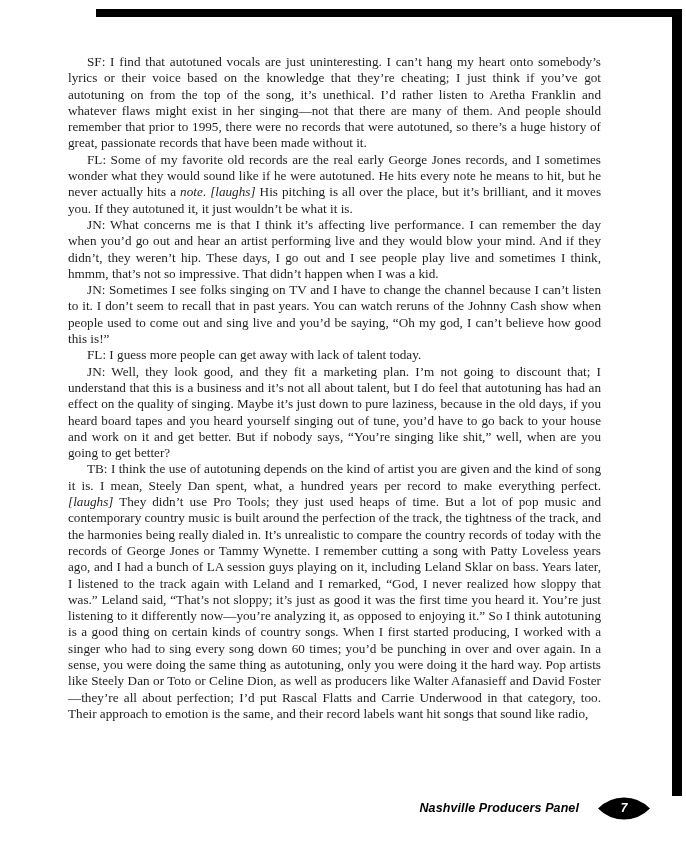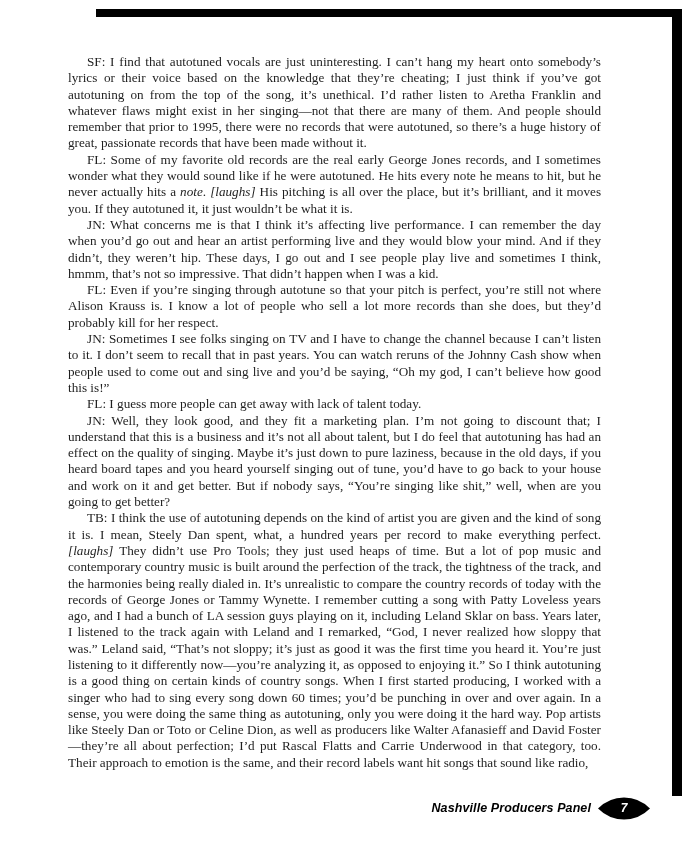--- a/index.html
+++ b/index.html
@@ -18,21 +18,21 @@
   }
   .article {
     position:absolute; left:68px; top:54px; width:533px;
     font-size:13.2px; line-height:16.3px; color:#1e1e1e;
     text-align:justify;
   }
   .article p { margin:0; text-indent:19px; }
   .article i { }
   .footer {
     position:absolute; top:796px; left:0; right:36px; height:24px;
-    display:flex; justify-content:flex-end; align-items:center; gap:7px;
+    display:flex; justify-content:flex-end; align-items:center; gap:19px;
   }
   .footer-label {
     font-family:"Liberation Sans", sans-serif;
     font-weight:bold; font-style:italic;
     font-size:12.5px; color:#000; letter-spacing:0.1px;
   }
   .page-badge { position:relative; width:52px; height:23px; flex:0 0 auto; }
   .page-badge svg { display:block; width:52px; height:23px; }
   .page-badge .num {
     position:absolute; top:50%; left:50%; transform:translate(-50%,-54%);
@@ -44,21 +44,20 @@
 </head>
 <body>
 
 <div class="top-rule"></div>
 <div class="side-rule"></div>
 
 <div class="article">
     <p><span>SF: I find that autotuned vocals are just uninteresting. I can’t hang my heart onto somebody’s lyrics or their voice based on the knowledge that they’re cheating; I just think if you’ve got autotuning on from the top of the song, it’s unethical. I’d rather listen to Aretha Franklin and whatever flaws might exist in her singing—not that there are many of them. And people should remember that prior to 1995, there were no records that were autotuned, so there’s a huge history of great, passionate records that have been made without it.</span></p>
     <p><span>FL: Some of my favorite old records are the real early George Jones records, and I sometimes wonder what they would sound like if he were autotuned. He hits every note he means to hit, but he never actually hits a </span><i>note</i><span>. </span><i>[laughs]</i><span> His pitching is all over the place, but it’s brilliant, and it moves you. If they autotuned it, it just wouldn’t be what it is.</span></p>
     <p><span>JN: What concerns me is that I think it’s affecting live performance. I can remember the day when you’d go out and hear an artist performing live and they would blow your mind. And if they didn’t, they weren’t hip. These days, I go out and I see people play live and sometimes I think, hmmm, that’s not so impressive. That didn’t happen when I was a kid.</span></p>
-    <p><span>FL: Even if you’re singing through autotune so that your pitch is perfect, you’re still not where Alison Krauss is. I know a lot of people who sell a lot more records than she does, but they’d probably kill for her respect.</span></p>
     <p><span>JN: Sometimes I see folks singing on TV and I have to change the channel because I can’t listen to it. I don’t seem to recall that in past years. You can watch reruns of the Johnny Cash show when people used to come out and sing live and you’d be saying, “Oh my god, I can’t believe how good this is!”</span></p>
     <p><span>FL: I guess more people can get away with lack of talent today.</span></p>
     <p><span>JN: Well, they look good, and they fit a marketing plan. I’m not going to discount that; I understand that this is a business and it’s not all about talent, but I do feel that autotuning has had an effect on the quality of singing. Maybe it’s just down to pure laziness, because in the old days, if you heard board tapes and you heard yourself singing out of tune, you’d have to go back to your house and work on it and get better. But if nobody says, “You’re singing like shit,” well, when are you going to get better?</span></p>
     <p><span>TB: I think the use of autotuning depends on the kind of artist you are given and the kind of song it is. I mean, Steely Dan spent, what, a hundred years per record to make everything perfect. </span><i>[laughs]</i><span> They didn’t use Pro Tools; they just used heaps of time. But a lot of pop music and contemporary country music is built around the perfection of the track, the tightness of the track, and the harmonies being really dialed in. It’s unrealistic to compare the country records of today with the records of George Jones or Tammy Wynette. I remember cutting a song with Patty Loveless years ago, and I had a bunch of LA session guys playing on it, including Leland Sklar on bass. Years later, I listened to the track again with Leland and I remarked, “God, I never realized how sloppy that was.” Leland said, “That’s not sloppy; it’s just as good it was the first time you heard it. You’re just listening to it differently now—you’re analyzing it, as opposed to enjoying it.” So I think autotuning is a good thing on certain kinds of country songs. When I first started producing, I worked with a singer who had to sing every song down 60 times; you’d be punching in over and over again. In a sense, you were doing the same thing as autotuning, only you were doing it the hard way. Pop artists like Steely Dan or Toto or Celine Dion, as well as producers like Walter Afanasieff and David Foster—they’re all about perfection; I’d put Rascal Flatts and Carrie Underwood in that category, too. Their approach to emotion is the same, and their record labels want hit songs that sound like radio,</span></p>
   </div>
 
 <div class="footer">
   <span class="footer-label">Nashville Producers Panel</span>
   <span class="page-badge">
     <svg viewBox="0 0 52 23" aria-hidden="true">

